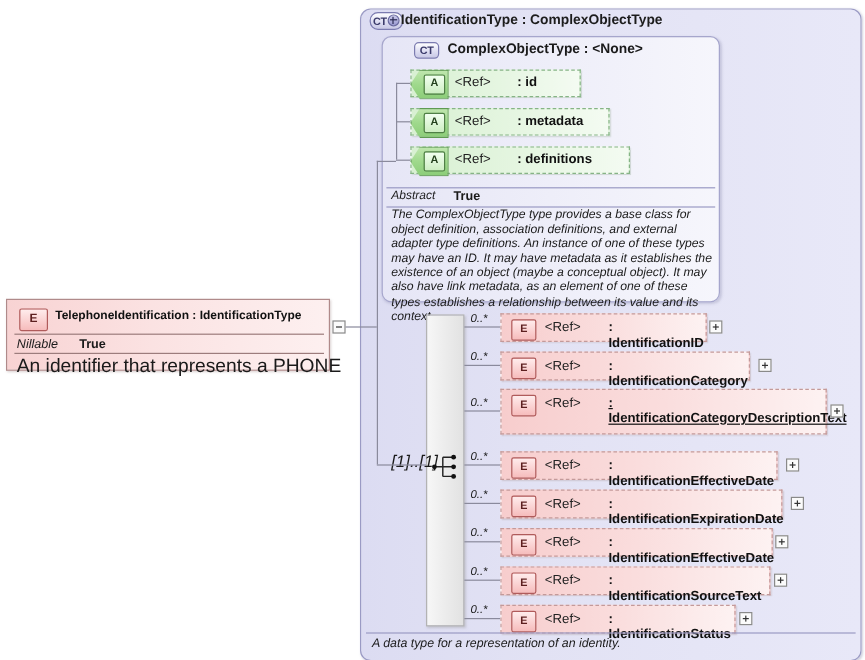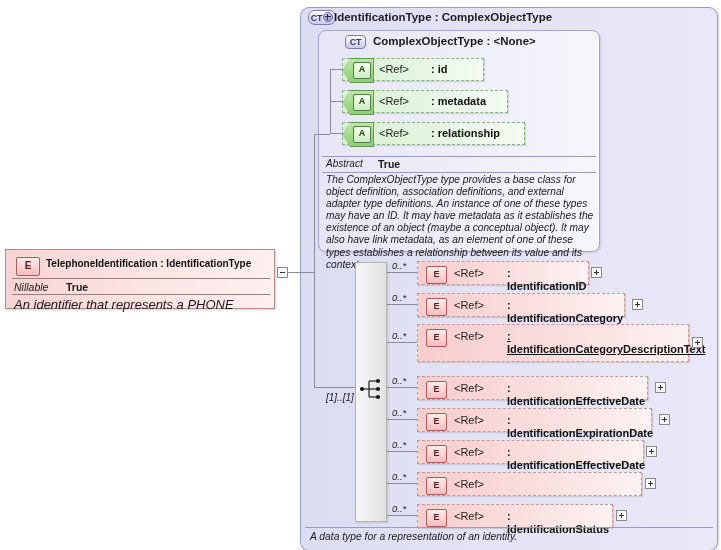--- a/index.html
+++ b/index.html
@@ -106,21 +106,21 @@
   }
 
   
   .seq-box{
     left:355px;top:258px;width:32px;height:260px;
     border:1px solid #b3b3b3;
     background:linear-gradient(to right,#f7f7f7 0%,#ededed 45%,#e2e2e2 100%);
     box-shadow:1px 1px 2px rgba(150,150,150,.4);
   }
   .seq-glyph{left:360px;top:374px;width:24px;height:22px;}
-  .seq-card{left:326px;top:372px;font-style:italic;font-size:10px;color:#1a1a1a;margin-top:16px;}
+  .seq-card{left:326px;top:372px;font-style:italic;font-size:14px;color:#1a1a1a;}
 
   
   .el-row{
     height:24px;
     border:1px dashed #c39a9a;
     background:linear-gradient(to right,#f7cdcd 0%,#fadddd 50%,#fdf2f2 100%);
     box-shadow:1px 1px 1px rgba(170,150,150,.35);
   }
   .el-row.tall{height:38px;}
   .el-E{
@@ -158,21 +158,21 @@
   .lp-E{
     position:absolute;left:10px;top:7px;width:22px;height:17px;
     border:1px solid #b05b5b;border-radius:2px;
     background:linear-gradient(to bottom,#ffecec,#f6bcbc);
     font-size:10px;font-weight:bold;color:#5c1f1f;text-align:center;line-height:15px;
   }
   .lp-title{position:absolute;left:40px;top:8px;font-size:10px;font-weight:bold;color:#111;white-space:nowrap;}
   .lp-sep{position:absolute;left:6px;width:258px;height:1px;background:#9c7c7c;}
   .lp-nillable-label{position:absolute;left:8px;top:31px;font-style:italic;font-size:10.5px;}
   .lp-nillable-val{position:absolute;left:60px;top:31px;font-size:10.5px;font-weight:bold;}
-  .lp-doc{position:absolute;left:8px;top:47px;font-style:italic;font-size:13px;color:#1a1a1a;white-space:nowrap;}
+  .lp-doc{position:absolute;left:8px;top:47px;font-size:16px;color:#1a1a1a;white-space:nowrap;}
 
   
   .bottom-sep{left:305px;top:523px;width:408px;height:1px;background:#9a9ac4;}
   .bottom-doc{left:310px;top:527px;font-style:italic;font-size:10.3px;color:#1a1a1a;}
 </style>
 </head>
 <body>
 
 <div class="canvas">
 
@@ -203,21 +203,21 @@
     <span class="attr-pent"></span>
     <span class="attr-A">A</span>
     <span class="attr-ref">&lt;Ref&gt;</span>
     <span class="attr-name">: metadata</span>
   </div>
 
   <div class="abs attr-row" style="left:342px;top:118px;width:183px;">
     <span class="attr-pent"></span>
     <span class="attr-A">A</span>
     <span class="attr-ref">&lt;Ref&gt;</span>
-    <span class="attr-name">: relationship</span>
+    <span class="attr-name">: definitions</span>
   </div>
 
   <div class="abs docpanel">
     <div class="doc-abstract">
       <span class="doc-abs-label">Abstract</span>
       <span class="doc-abs-val">True</span>
     </div>
     <div class="doc-text">The ComplexObjectType type provides a base class for object definition, association definitions, and external adapter type definitions. An instance of one of these types may have an ID. It may have metadata as it establishes the existence of an object (maybe a conceptual object). It may also have link metadata, as an element of one of these types establishes a relationship between its value and its context.</div>
   </div>
 
@@ -294,20 +294,21 @@
     <span class="el-E">E</span>
     <span class="el-ref">&lt;Ref&gt;</span>
     <span class="el-name">: IdentificationEffectiveDate</span>
   </div>
   <div class="abs tog plus" style="left:646px;top:442px;"></div>
 
   <div class="abs el-card" style="left:392px;top:467px;">0..*</div>
   <div class="abs el-row" style="left:417px;top:468px;width:225px;">
     <span class="el-E">E</span>
     <span class="el-ref">&lt;Ref&gt;</span>
+    <span class="el-name">: IdentificationSourceText</span>
   </div>
   <div class="abs tog plus" style="left:645px;top:474px;"></div>
 
   <div class="abs el-card" style="left:392px;top:499px;">0..*</div>
   <div class="abs el-row" style="left:417px;top:500px;width:196px;">
     <span class="el-E">E</span>
     <span class="el-ref">&lt;Ref&gt;</span>
     <span class="el-name">: IdentificationStatus</span>
   </div>
   <div class="abs tog plus" style="left:616px;top:506px;"></div>

